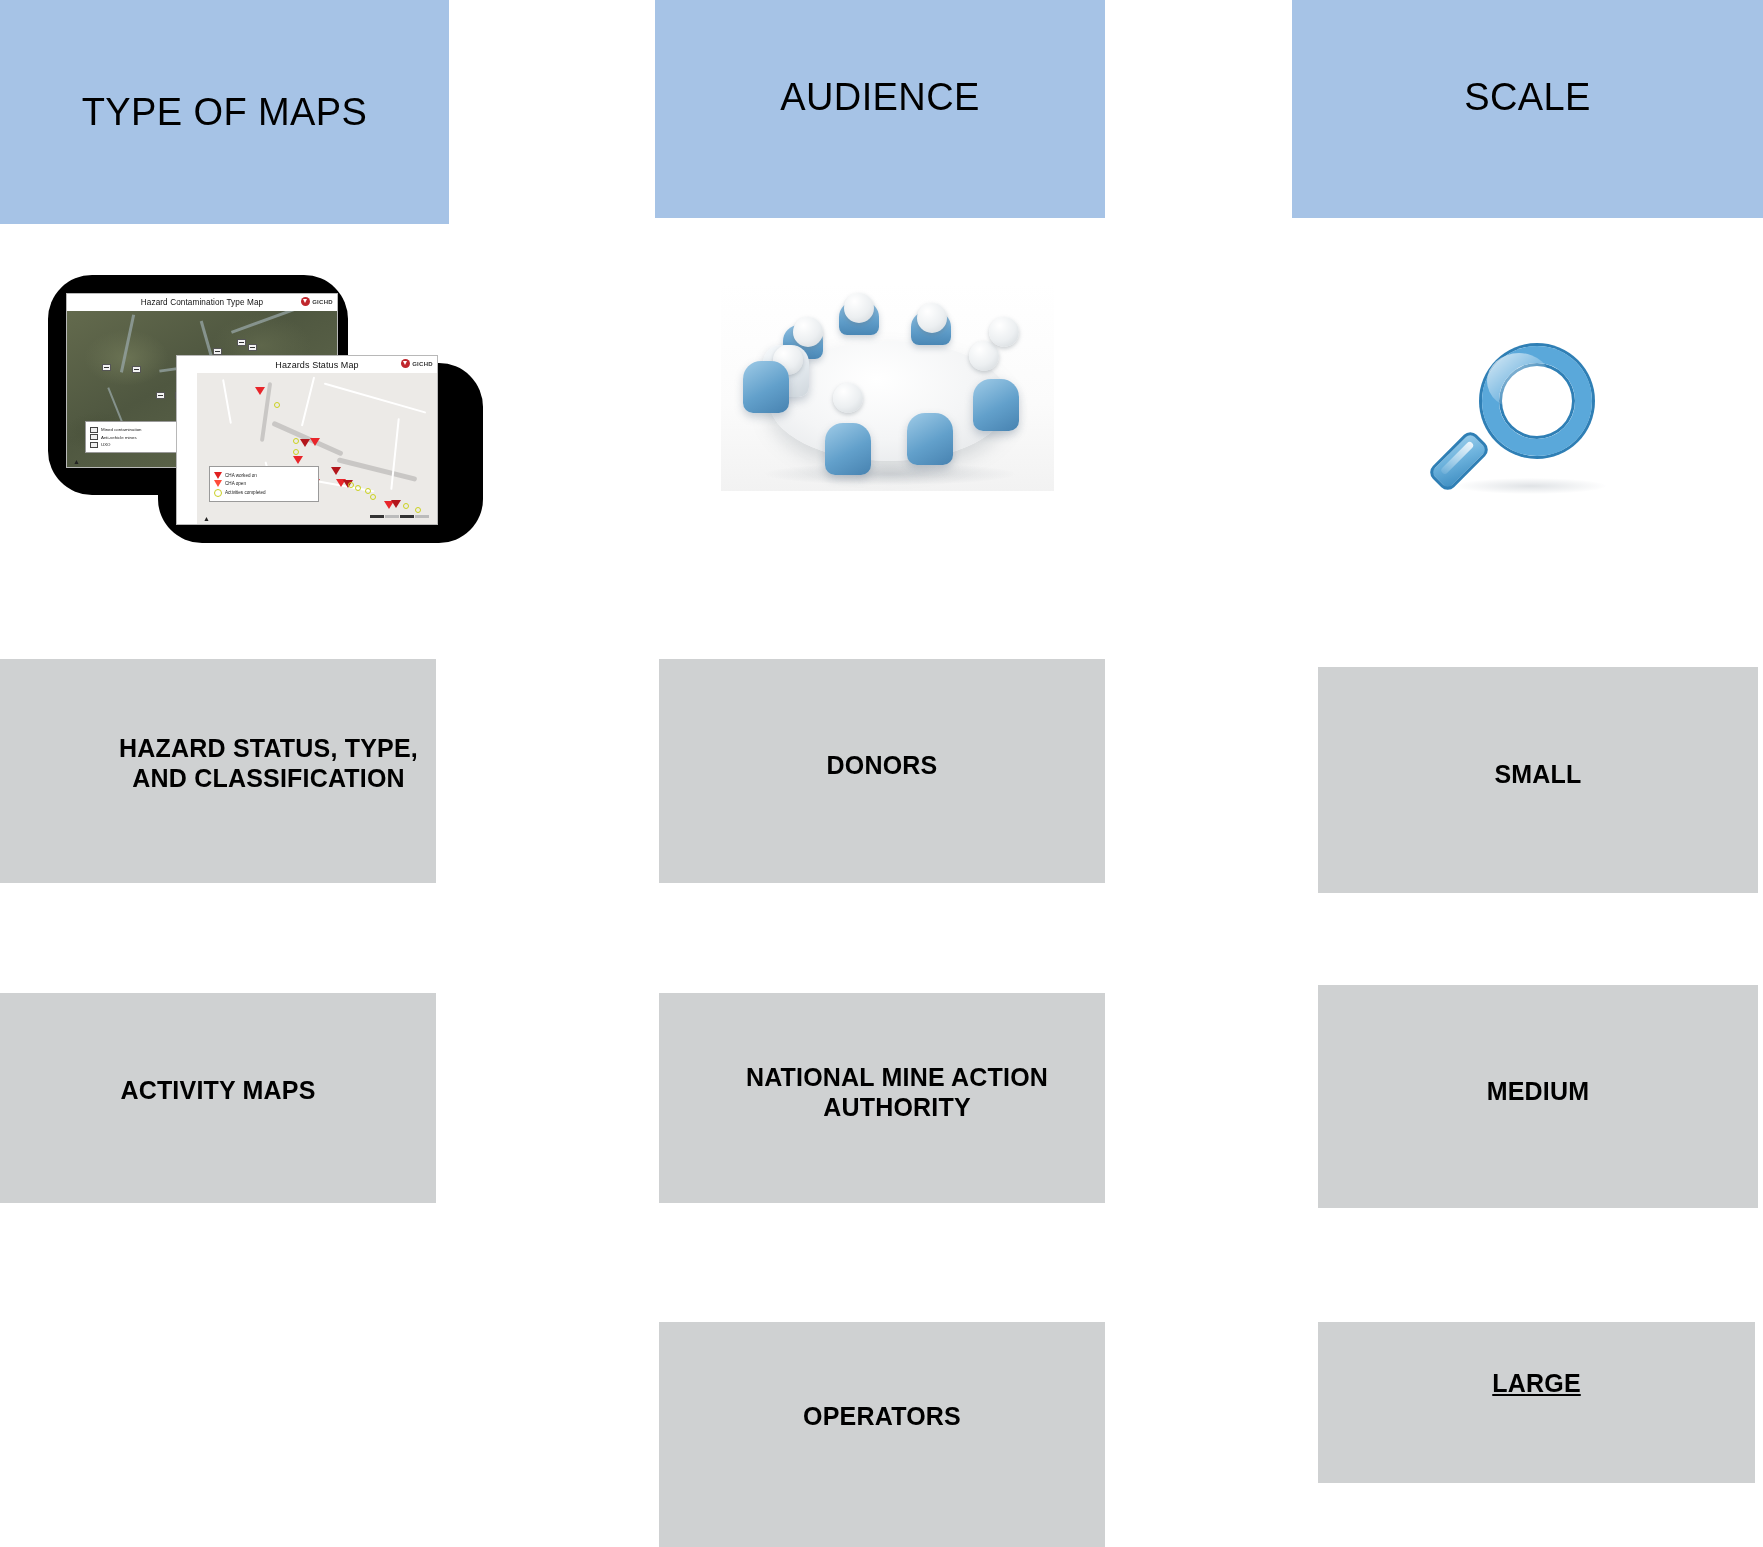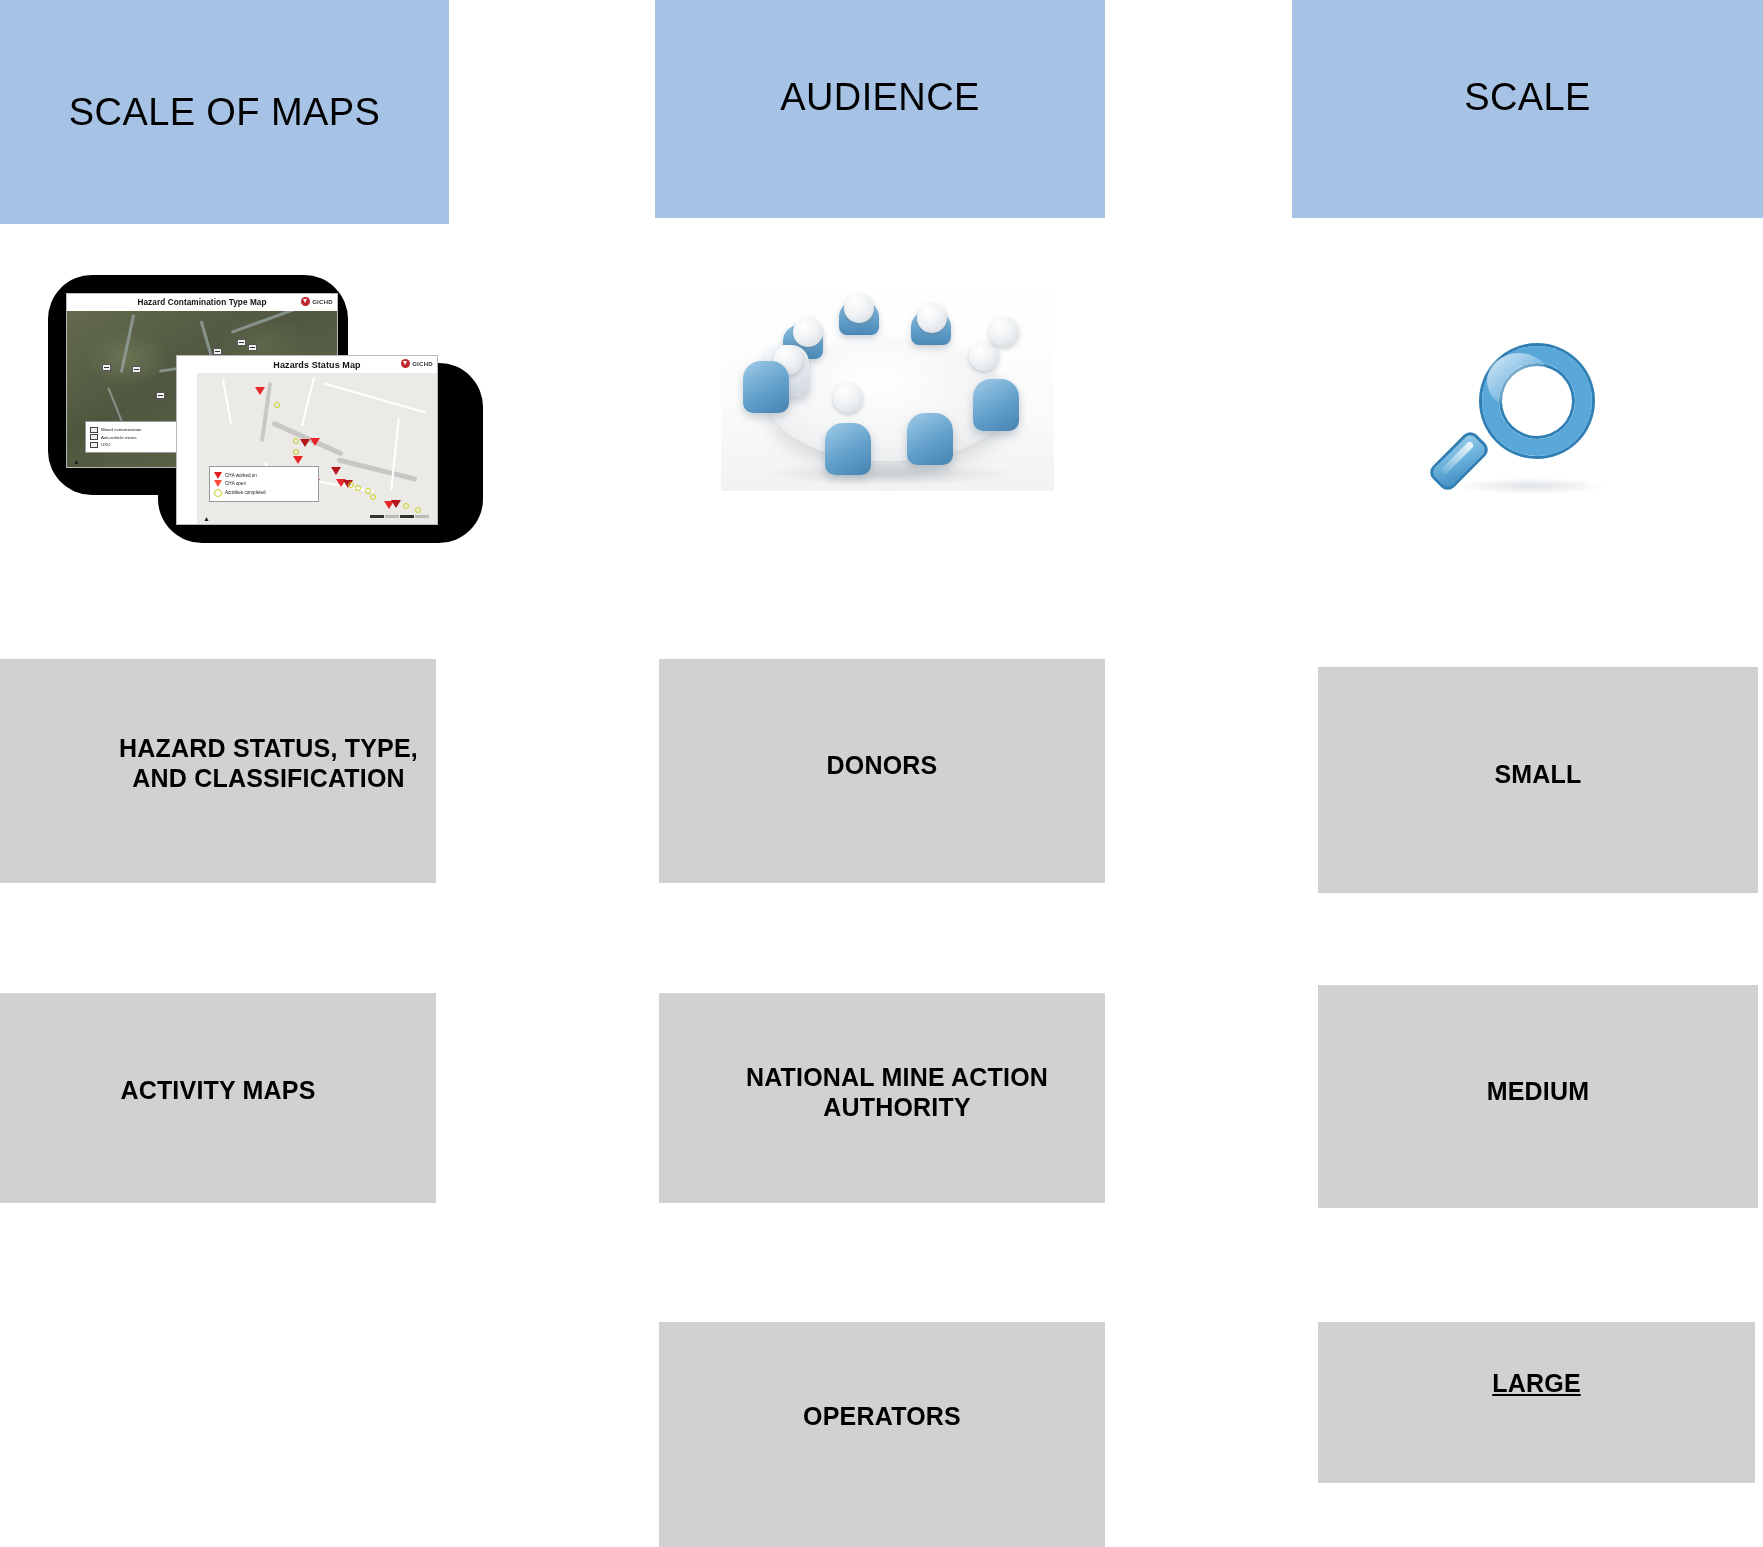--- a/index.html
+++ b/index.html
@@ -100,21 +100,21 @@
   .map-titlebar {
     position: relative;
     height: 17px;
     background: #ffffff;
     display: flex;
     align-items: center;
     justify-content: center;
   }
   .map-title {
     font-size: 8.2px;
-    font-weight: bold;
+    font-weight: normal;
     color: #111111;
     letter-spacing: 0.1px;
     font-family: "Liberation Sans", sans-serif;
     text-align: center;
   }
   #map-b .map-title { font-size: 9px; }
   .map-brand {
     position: absolute;
     right: 4px;
     top: 3px;
@@ -368,21 +368,21 @@
     left: 36px; top: 160px;
     width: 150px; height: 16px;
     background: radial-gradient(ellipse at center, rgba(150,160,170,.30) 0%, rgba(255,255,255,0) 72%);
     border-radius: 50%;
   }
 </style>
 </head>
 <body>
 
 <div class="col-header" id="hdr-type">
-  <span class="hdr-txt">SCALE OF MAPS</span>
+  <span class="hdr-txt">TYPE OF MAPS</span>
 </div>
 <div class="col-header" id="hdr-aud">
   <span class="hdr-txt">AUDIENCE</span>
 </div>
 <div class="col-header" id="hdr-scale">
   <span class="hdr-txt">SCALE</span>
 </div>
 
 <div class="abs" id="maps-graphic">
 

